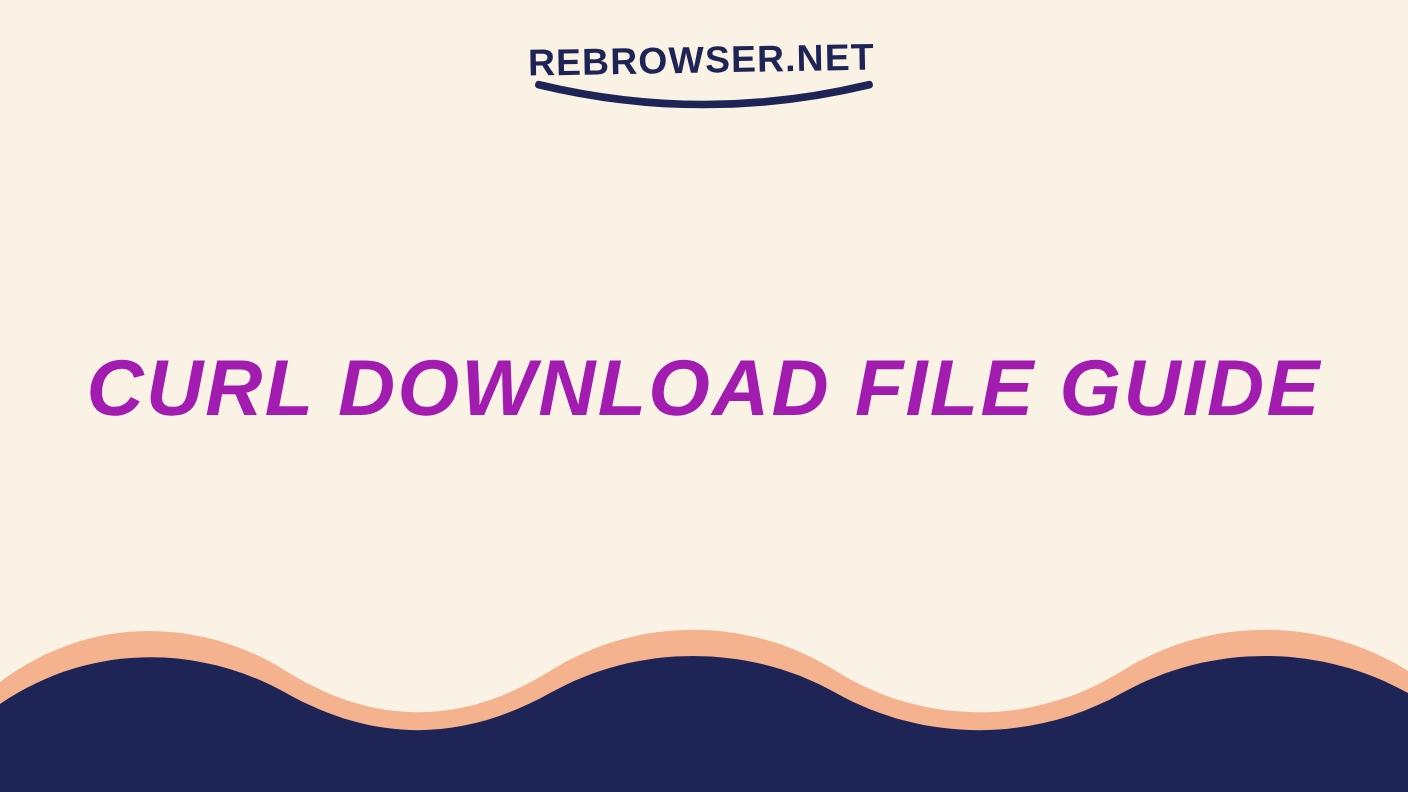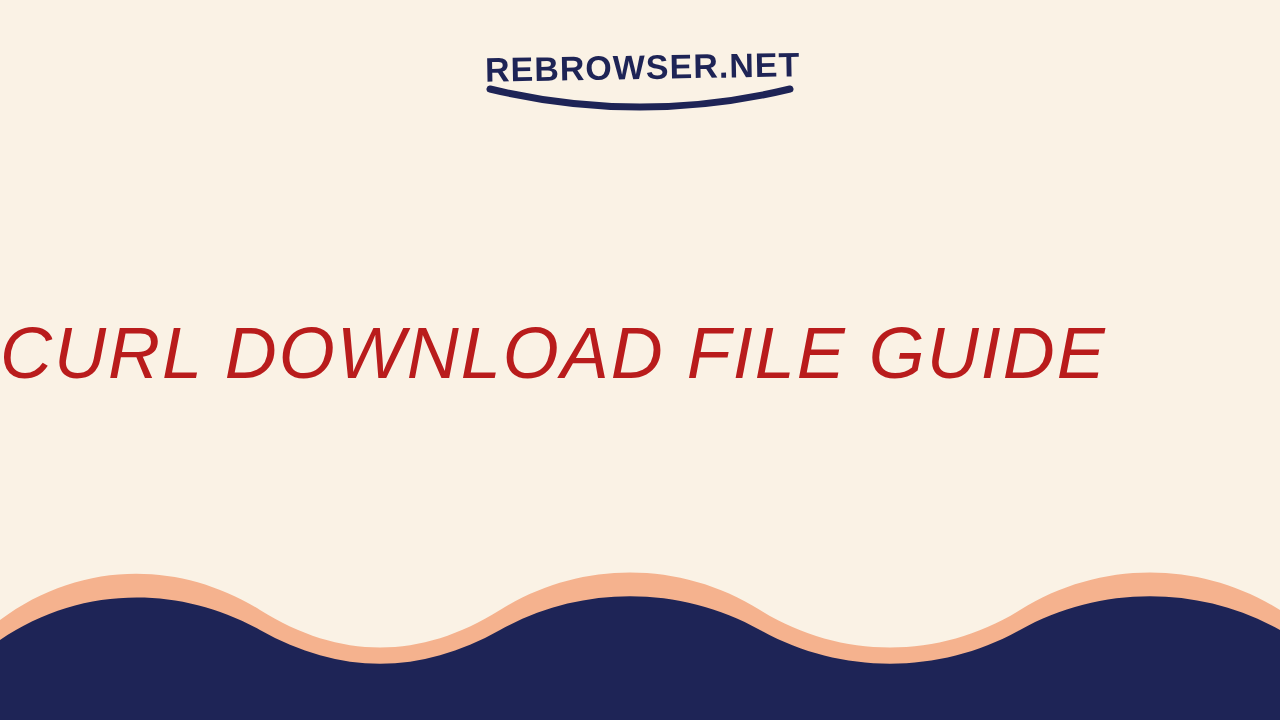--- a/index.html
+++ b/index.html
@@ -4,51 +4,51 @@
 <style>
   * { margin: 0; padding: 0; box-sizing: border-box; }
   html, body { width: 1280px; height: 720px; overflow: hidden; }
   body {
     background: #faf2e5;
     font-family: Arial, Helvetica, sans-serif;
     position: relative;
   }
   .brand {
     position: absolute;
-    top: 48px;
+    top: 36px;
     left: 50%;
     transform: translateX(-50%);
-    text-align: right;
+    text-align: left;
   }
   .brand-text {
     font-family: 'Arial Black', Arial, sans-serif;
     font-weight: 900;
     font-size: 34px;
     letter-spacing: 1px;
     color: #1e2456;
     display: inline-block;
     transform: rotate(-1deg);
   }
   .brand-arc {
     display: block;
     margin: -4px auto 0;
   }
   .headline {
     position: absolute;
     top: 49%;
     left: 50%;
     transform: translate(-50%, -50%);
     width: 100%;
-    text-align: left;
+    text-align: center;
     font-family: 'Arial Black', Arial, sans-serif;
-    font-weight: 400;
+    font-weight: 700;
     font-style: italic;
     font-size: 72px;
     letter-spacing: 2px;
-    color: #b91c1c;
+    color: #a21caf;
     text-transform: uppercase;
   }
   .waves {
     position: absolute;
     left: 0;
     bottom: 0;
     width: 1280px;
     height: 180px;
   }
   .wave {

